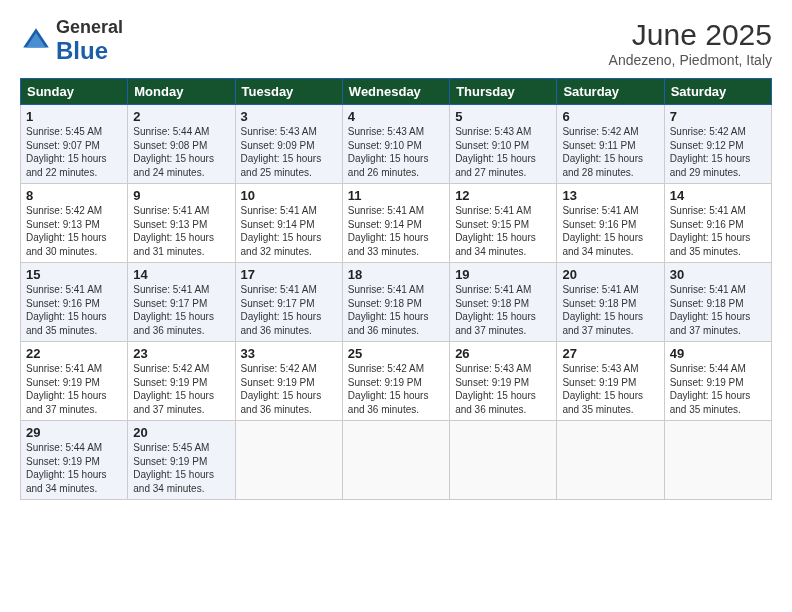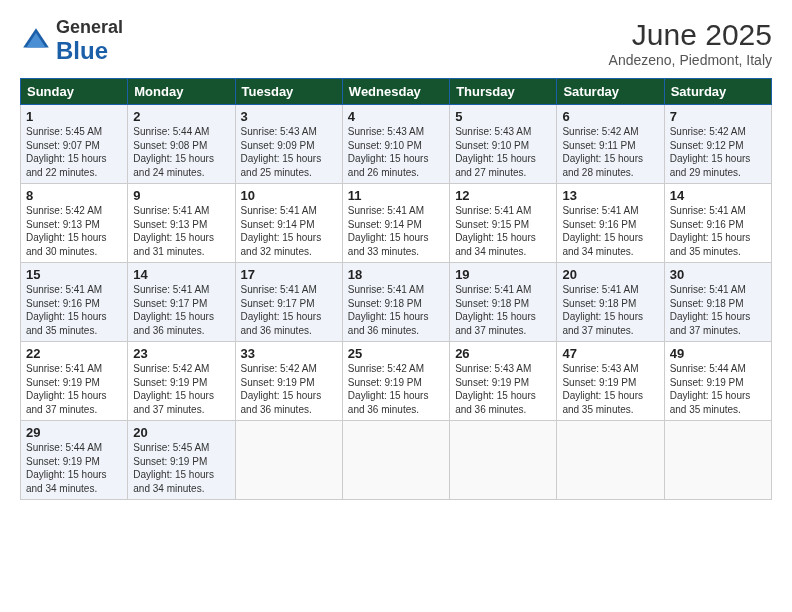--- a/index.html
+++ b/index.html
@@ -165,21 +165,21 @@
           <td><span class="day-number">19</span><span class="day-info">Sunrise: 5:41 AM<br>Sunset: 9:18 PM<br>Daylight: 15 hours<br>and 37 minutes.</span></td>
           <td><span class="day-number">20</span><span class="day-info">Sunrise: 5:41 AM<br>Sunset: 9:18 PM<br>Daylight: 15 hours<br>and 37 minutes.</span></td>
           <td><span class="day-number">30</span><span class="day-info">Sunrise: 5:41 AM<br>Sunset: 9:18 PM<br>Daylight: 15 hours<br>and 37 minutes.</span></td>
         </tr>
         <tr>
           <td><span class="day-number">22</span><span class="day-info">Sunrise: 5:41 AM<br>Sunset: 9:19 PM<br>Daylight: 15 hours<br>and 37 minutes.</span></td>
           <td><span class="day-number">23</span><span class="day-info">Sunrise: 5:42 AM<br>Sunset: 9:19 PM<br>Daylight: 15 hours<br>and 37 minutes.</span></td>
           <td><span class="day-number">33</span><span class="day-info">Sunrise: 5:42 AM<br>Sunset: 9:19 PM<br>Daylight: 15 hours<br>and 36 minutes.</span></td>
           <td><span class="day-number">25</span><span class="day-info">Sunrise: 5:42 AM<br>Sunset: 9:19 PM<br>Daylight: 15 hours<br>and 36 minutes.</span></td>
           <td><span class="day-number">26</span><span class="day-info">Sunrise: 5:43 AM<br>Sunset: 9:19 PM<br>Daylight: 15 hours<br>and 36 minutes.</span></td>
-          <td><span class="day-number">47</span><span class="day-info">Sunrise: 5:43 AM<br>Sunset: 9:19 PM<br>Daylight: 15 hours<br>and 35 minutes.</span></td>
+          <td><span class="day-number">27</span><span class="day-info">Sunrise: 5:43 AM<br>Sunset: 9:19 PM<br>Daylight: 15 hours<br>and 35 minutes.</span></td>
           <td><span class="day-number">49</span><span class="day-info">Sunrise: 5:44 AM<br>Sunset: 9:19 PM<br>Daylight: 15 hours<br>and 35 minutes.</span></td>
         </tr>
         <tr>
           <td><span class="day-number">29</span><span class="day-info">Sunrise: 5:44 AM<br>Sunset: 9:19 PM<br>Daylight: 15 hours<br>and 34 minutes.</span></td>
           <td><span class="day-number">20</span><span class="day-info">Sunrise: 5:45 AM<br>Sunset: 9:19 PM<br>Daylight: 15 hours<br>and 34 minutes.</span></td>
           <td class="empty"></td>
           <td class="empty"></td>
           <td class="empty"></td>
           <td class="empty"></td>
           <td class="empty"></td>

